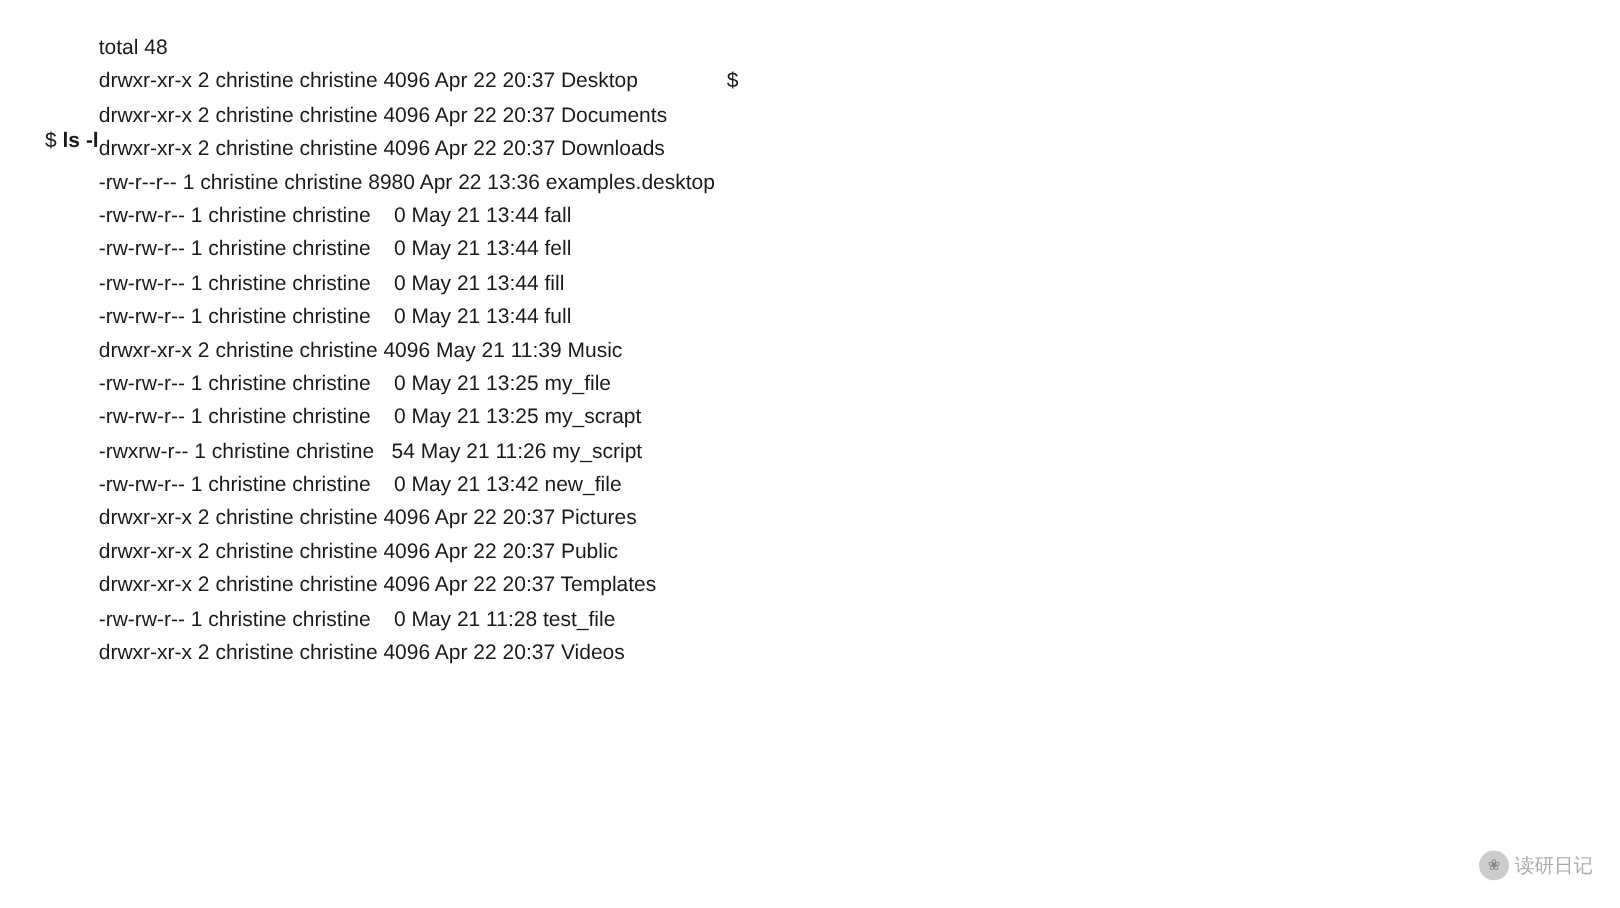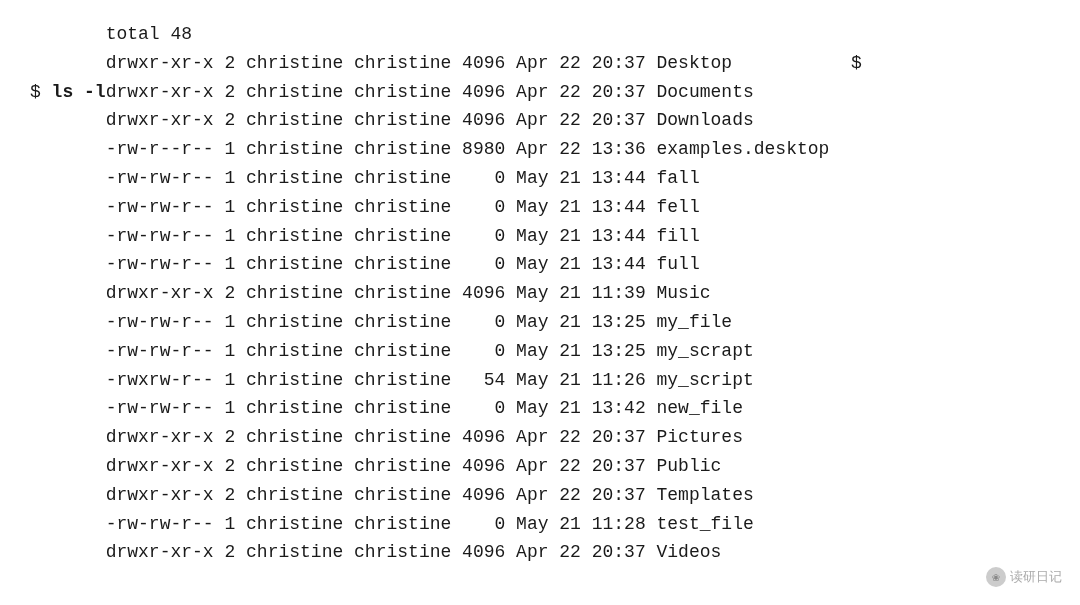--- a/index.html
+++ b/index.html
@@ -13,29 +13,30 @@
       width: 1080px;
       height: 605px;
       overflow: hidden;
       display: flex;
       align-items: flex-start;
       justify-content: flex-start;
       padding: 20px 30px;
     }
 
     .terminal-container {
-      font-family: Liberation Mono, monospace;
-      font-size: 18px;
+      font-family: Liberation Sans, sans-serif;
+      font-size: 14px;
       line-height: 1.6;
       color: #1a1a1a;
       white-space: pre;
     }
 
     .prompt-line {
       display: block;
+      margin-top: 17px;
     }
 
     .command {
       font-weight: bold;
     }
 
     .watermark {
       position: fixed;
       bottom: 18px;
       right: 18px;

